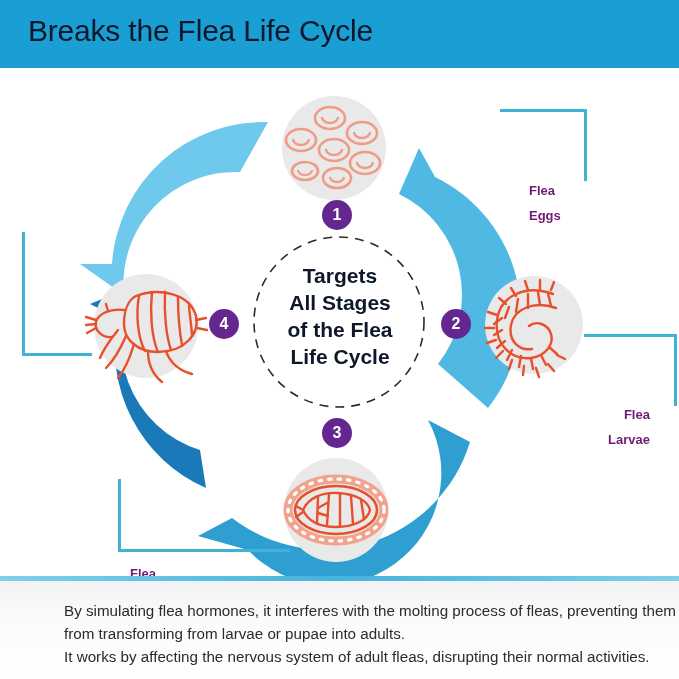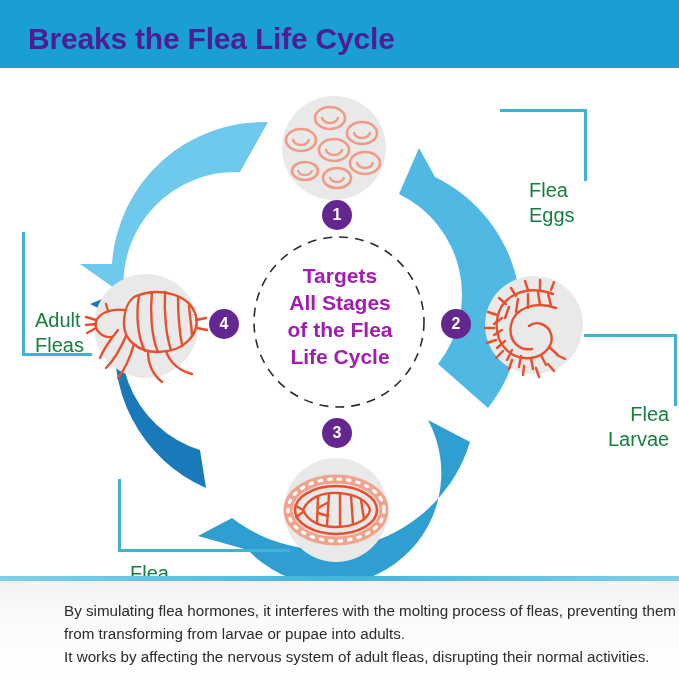--- a/index.html
+++ b/index.html
@@ -12,36 +12,36 @@
   }
   #root{position:relative;width:679px;height:679px;}
 
   
   .header{
     position:absolute;left:0;top:0;width:679px;height:68px;
     background:#1a9fd4;
   }
   .header-title{
     position:absolute;left:28px;top:14px;
-    font-size:30px;font-weight:bold;color:#4c1d95;
-    letter-spacing:-0.2px;white-space:nowrap;margin-top:8px;
+    font-size:30px;font-weight:normal;color:#0f172a;
+    letter-spacing:-0.2px;white-space:nowrap;
   }
 
   
   .diagram{
     position:absolute;left:0;top:68px;width:679px;height:508px;
     background:#ffffff;
   }
   .diagram svg{position:absolute;left:0;top:0;}
 
   
   .lbl{
     position:absolute;
-    color:#15803d;
-    font-size:20px;line-height:25px;font-weight:normal;
+    color:#701a75;
+    font-size:13px;line-height:25px;font-weight:bold;
     white-space:pre-line;
   }
   .lbl-eggs{left:529px;top:110px;}
   .lbl-larvae{left:608px;top:334px;text-align:right;}
   .lbl-adult{left:35px;top:240px;}
   .lbl-pupae{left:130px;top:493px;}
 
   
   .brk{position:absolute;background:#3fb3d4;}
 
@@ -50,21 +50,21 @@
     position:absolute;width:30px;height:30px;border-radius:50%;
     background:#64268f;color:#ffffff;
     font-size:16px;font-weight:bold;
     display:flex;align-items:center;justify-content:center;
     box-shadow:0 0 0 0 rgba(0,0,0,0);
   }
 
   
   .center-text{
     position:absolute;left:255px;top:194px;width:170px;
-    text-align:center;color:#a21caf;
+    text-align:center;color:#0f172a;
     font-size:21px;line-height:27px;font-weight:bold;
     white-space:pre-line;
   }
 
   
   .divider-top{
     position:absolute;left:0;top:576px;width:679px;height:5px;
     background:linear-gradient(to right,#7fd0ea,#45b3dd,#7fd0ea);
   }
   .footer{
@@ -285,22 +285,20 @@
     <div class="lbl lbl-eggs">Flea
 Eggs</div>
     <div class="brk" style="left:500px;top:41px;width:87px;height:3px;"></div>
     <div class="brk" style="left:584px;top:41px;width:3px;height:72px;"></div>
 
     <div class="lbl lbl-larvae">Flea
 Larvae</div>
     <div class="brk" style="left:584px;top:266px;width:93px;height:3px;"></div>
     <div class="brk" style="left:674px;top:266px;width:3px;height:72px;"></div>
 
-    <div class="lbl lbl-adult">Adult
-Fleas</div>
     <div class="brk" style="left:22px;top:164px;width:3px;height:124px;"></div>
     <div class="brk" style="left:22px;top:285px;width:70px;height:3px;"></div>
 
     <div class="lbl lbl-pupae">Flea
 Pupae</div>
     <div class="brk" style="left:118px;top:411px;width:3px;height:73px;"></div>
     <div class="brk" style="left:118px;top:481px;width:172px;height:3px;"></div>
 
   </div>
 

